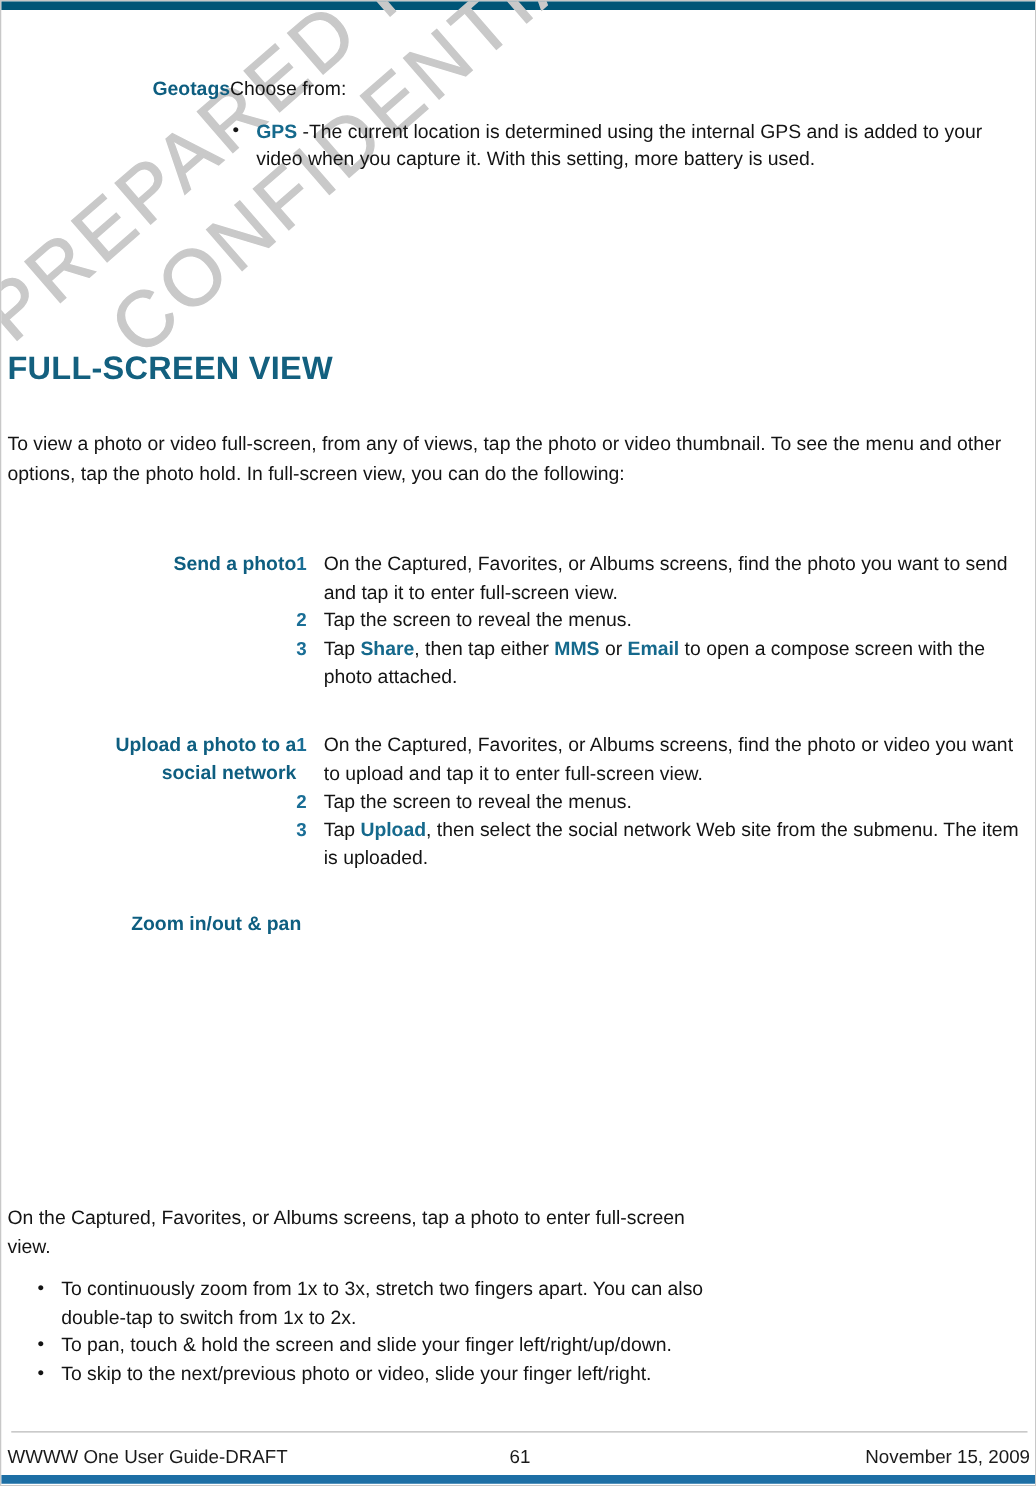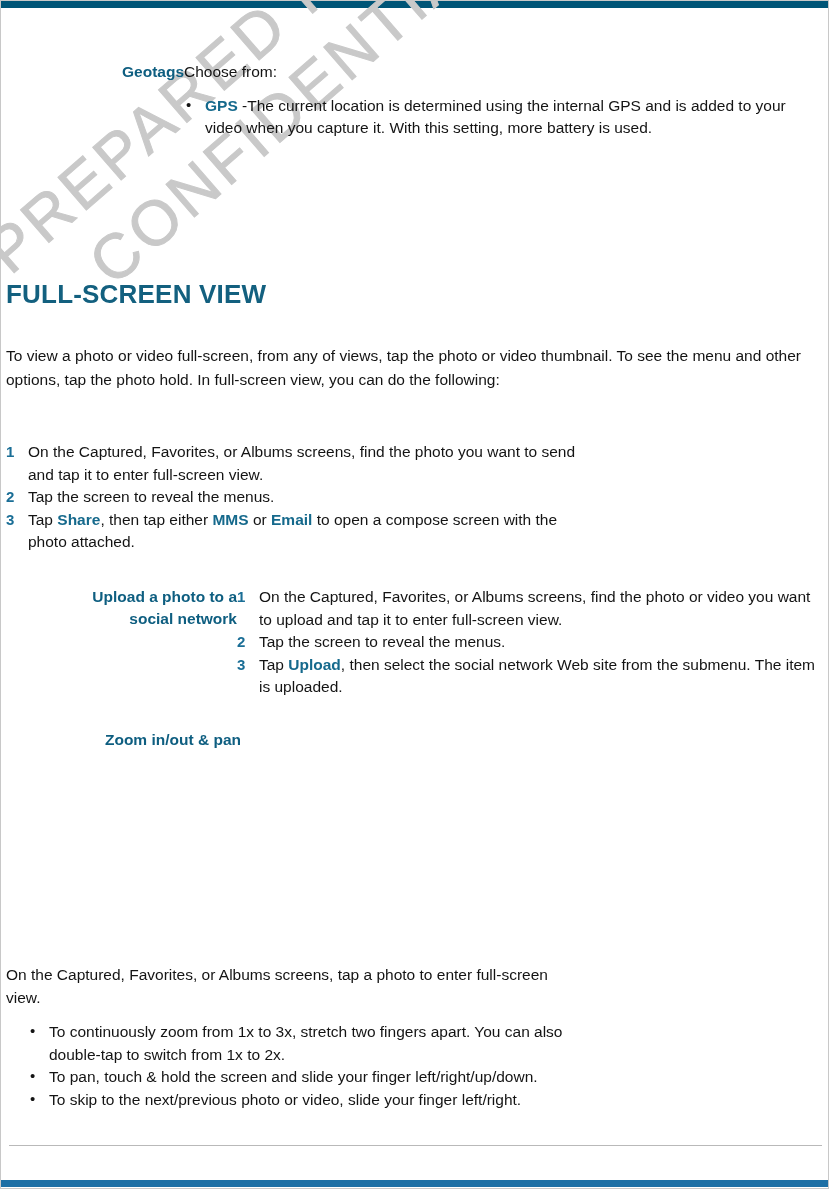--- a/index.html
+++ b/index.html
@@ -181,20 +181,21 @@
           </li>
         </ul>
       </div>
     </div>
 
     <h1 class="section-heading" style="top:278px;">FULL-SCREEN VIEW</h1>
 
     <p class="intro" style="top:343px;">To view a photo or video full-screen, from any of views, tap the photo or video thumbnail. To see the menu and other options, tap the photo hold. In full-screen view, you can do the following:</p>
 
     <div class="row" style="left:5px; top:440px; width:818px;">
+      <div class="term" style="flex:0 0 231px; width:231px;">Send a photo</div>
       <div class="body-col" style="width:575px;">
         <ol class="steps">
           <li>
             <span class="stepnum">1</span>
             <span>On the Captured, Favorites, or Albums screens, find the photo you want to send and tap it to enter full-screen view.</span>
           </li>
           <li>
             <span class="stepnum">2</span>
             <span>Tap the screen to reveal the menus.</span>
           </li>
@@ -238,16 +239,21 @@
           <li>To pan, touch &amp; hold the screen and slide your finger left/right/up/down.</li>
           <li>To skip to the next/previous photo or video, slide your finger left/right.</li>
         </ul>
       </div>
     </div>
 
   </div>
 
   <div class="footer-hairline"></div>
 
+  <div class="footer">
+    <div class="f-left">WWWW One User Guide-DRAFT</div>
+    <div class="f-center">61</div>
+    <div class="f-right">November 15, 2009</div>
+  </div>
 
   <div class="bottom-rule"></div>
 
 </div>
 
 </body></html>

